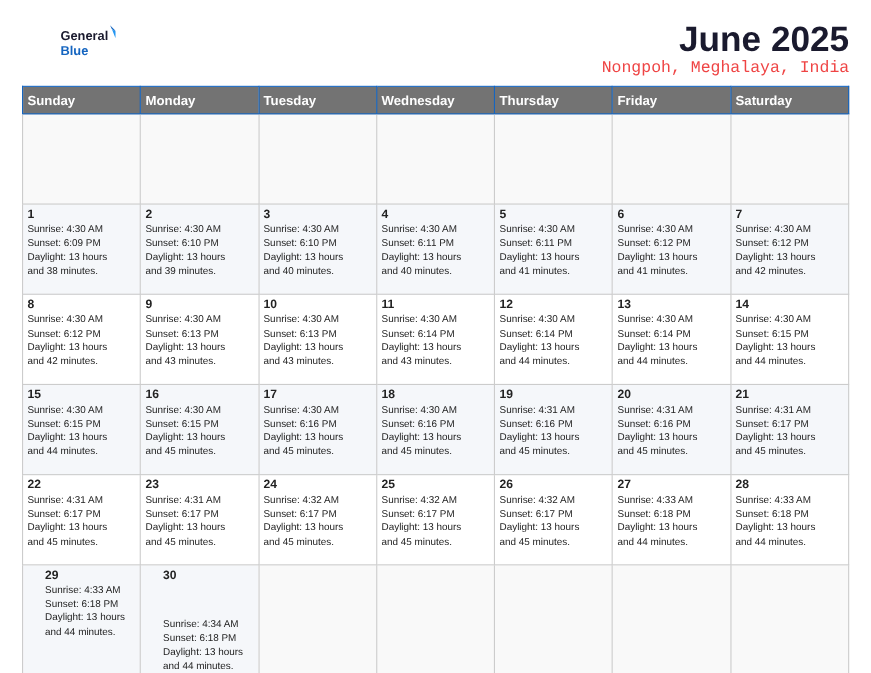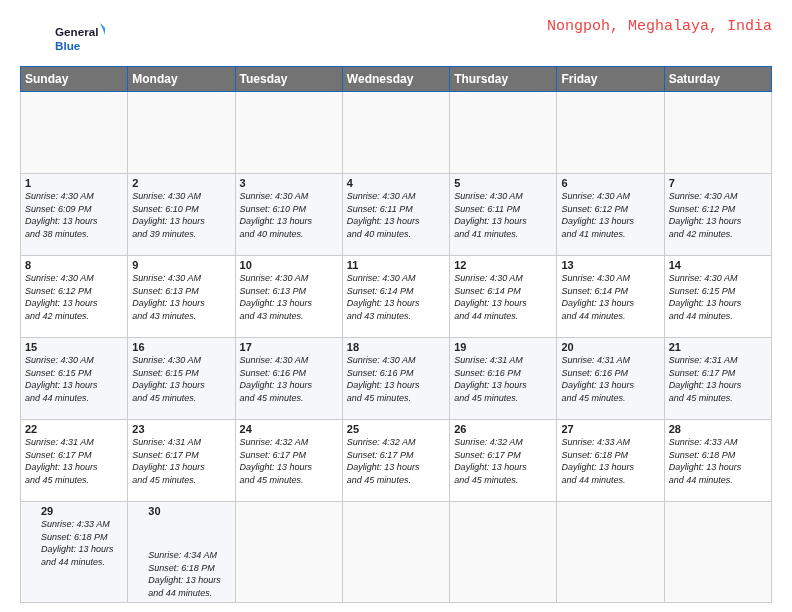--- a/index.html
+++ b/index.html
@@ -73,21 +73,20 @@
     .day-num {
       font-size: 11px;
       font-weight: bold;
       display: block;
       margin-bottom: 1px;
     }
     .cell-text {
       font-size: 9px;
       line-height: 1.4;
       color: #222;
-      font-style: italic;
     }
     .empty-cell {
       background: #f9f9f9 !important;
     }
     .last-row td {
       height: 70px;
       padding-left: 20px;
     }
   </style>
 </head>
@@ -97,20 +96,21 @@
   <div class="header">
     <div class="logo">
   <svg width="50" height="40" viewBox="0 0 60 40">
     <text x="0" y="18" font-size="14" font-weight="bold" font-family="Arial" fill="#1a1a2e">General</text>
     <text x="0" y="34" font-size="14" font-weight="bold" font-family="Arial" fill="#1565c0">Blue</text>
     <polygon points="54,2 62,10 56,6" fill="#1565c0"></polygon>
     <polygon points="56,6 62,10 60,16" fill="#2196f3"></polygon>
   </svg>
 </div>
     <div class="title-block">
+      <div class="calendar-title">June 2025</div>
       <div class="calendar-subtitle">Nongpoh, Meghalaya, India</div>
     </div>
   </div>
 
   <table class="calendar-table">
     <thead>
       <tr>
         <th>Sunday</th>
         <th>Monday</th>
         <th>Tuesday</th>

